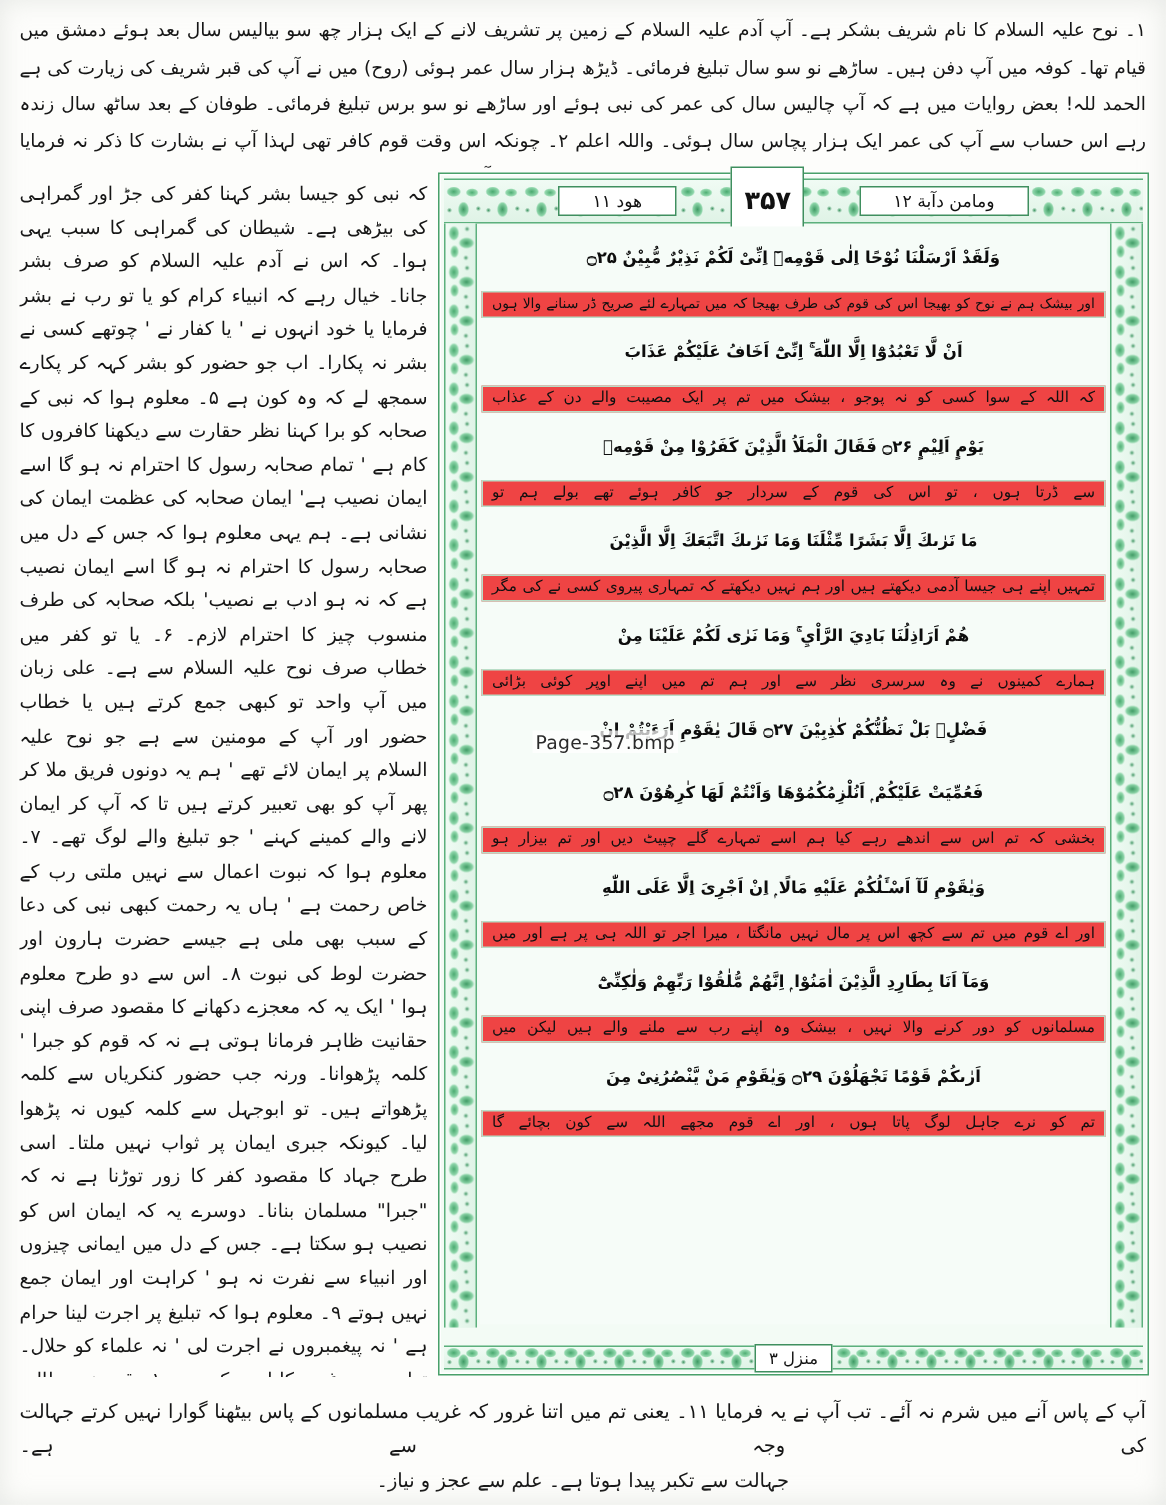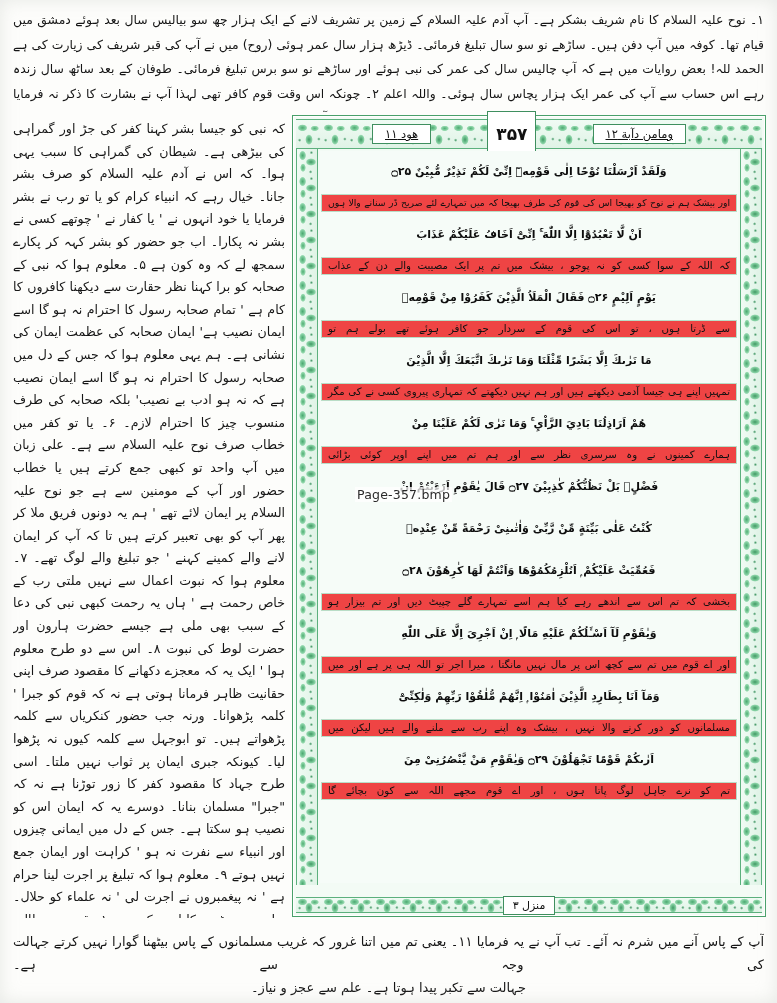--- a/index.html
+++ b/index.html
@@ -117,24 +117,23 @@
     border-left:1px solid #5cb07d;border-right:1px solid #5cb07d;
     box-sizing:border-box;
   }
 
   .hdr-cell{
     background:#ffffff;
     border:1px solid #3f8f5f;
     font-size:11.5px;
     color:#111;
     direction:rtl;
-    padding:1px 12px;
+    padding:1px 22px;
     line-height:16px;
     white-space:nowrap;
-    text-decoration:underline;
   }
   #surah-label{margin-left:76px;}
   #juz-label{margin-right:76px;}
   #page-number{
     background:#ffffff;border:1px solid #3f8f5f;
     font-size:17px;font-weight:bold;color:#111;
     padding:12px 8px;line-height:20px;direction:rtl;
   }
   #manzil-label{
     background:#ffffff;border:1px solid #3f8f5f;
@@ -230,21 +229,20 @@
         <div class="tr-line" style="font-size: 9.3px;">اور بیشک ہم نے نوح کو بھیجا اس کی قوم کی طرف بھیجا کہ میں تمہارے لئے صریح ڈر سنانے والا ہوں</div>
         <div class="ayah-line" style="font-size: 11px;">اَنْ لَّا تَعْبُدُوْٓا اِلَّا اللّٰهَ ۚ اِنِّىْٓ اَخَافُ عَلَيْكُمْ عَذَابَ</div>
         <div class="tr-line">کہ اللہ کے سوا کسی کو نہ پوجو ، بیشک میں تم پر ایک مصیبت والے دن کے عذاب</div>
         <div class="ayah-line" style="font-size: 11px;">يَوْمٍ اَلِيْمٍ ۝۲۶ فَقَالَ الْمَلَاُ الَّذِيْنَ كَفَرُوْا مِنْ قَوْمِهٖ</div>
         <div class="tr-line">سے ڈرتا ہوں ، تو اس کی قوم کے سردار جو کافر ہوئے تھے بولے ہم تو</div>
         <div class="ayah-line" style="font-size: 11px;">مَا نَرٰىكَ اِلَّا بَشَرًا مِّثْلَنَا وَمَا نَرٰىكَ اتَّبَعَكَ اِلَّا الَّذِيْنَ</div>
         <div class="tr-line">تمہیں اپنے ہی جیسا آدمی دیکھتے ہیں اور ہم نہیں دیکھتے کہ تمہاری پیروی کسی نے کی مگر</div>
         <div class="ayah-line" style="font-size: 11px;">هُمْ اَرَاذِلُنَا بَادِيَ الرَّاْيِ ۚ وَمَا نَرٰى لَكُمْ عَلَيْنَا مِنْ</div>
         <div class="tr-line">ہمارے کمینوں نے وہ سرسری نظر سے اور ہم تم میں اپنے اوپر کوئی بڑائی</div>
         <div class="ayah-line" style="font-size: 11px;">فَضْلٍۢ بَلْ نَظُنُّكُمْ كٰذِبِيْنَ ۝۲۷ قَالَ يٰقَوْمِ اَرَءَيْتُمْ اِنْ</div>
-        <div class="ayah-line" style="font-size: 11px;">كُنْتُ عَلٰى بَيِّنَةٍ مِّنْ رَّبِّىْ وَاٰتٰىنِىْ رَحْمَةً مِّنْ عِنْدِهٖ</div>
         <div class="ayah-line" style="font-size: 11px;">فَعُمِّيَتْ عَلَيْكُمْ ۭ اَنُلْزِمُكُمُوْهَا وَاَنْتُمْ لَهَا كٰرِهُوْنَ ۝۲۸</div>
         <div class="tr-line">بخشی کہ تم اس سے اندھے رہے کیا ہم اسے تمہارے گلے چپیٹ دیں اور تم بیزار ہو</div>
         <div class="ayah-line" style="font-size: 11px;">وَيٰقَوْمِ لَآ اَسْـَٔلُكُمْ عَلَيْهِ مَالًا ۭ اِنْ اَجْرِىَ اِلَّا عَلَى اللّٰهِ</div>
         <div class="tr-line">اور اے قوم میں تم سے کچھ اس پر مال نہیں مانگتا ، میرا اجر تو اللہ ہی پر ہے اور میں</div>
         <div class="ayah-line" style="font-size: 11px;">وَمَآ اَنَا بِطَارِدِ الَّذِيْنَ اٰمَنُوْا ۭ اِنَّهُمْ مُّلٰقُوْا رَبِّهِمْ وَلٰكِنِّىْٓ</div>
         <div class="tr-line">مسلمانوں کو دور کرنے والا نہیں ، بیشک وہ اپنے رب سے ملنے والے ہیں لیکن میں</div>
         <div class="ayah-line" style="font-size: 11px;">اَرٰىكُمْ قَوْمًا تَجْهَلُوْنَ ۝۲۹ وَيٰقَوْمِ مَنْ يَّنْصُرُنِىْ مِنَ</div>
         <div class="tr-line">تم کو نرے جاہل لوگ پاتا ہوں ، اور اے قوم مجھے اللہ سے کون بچائے گا</div>
       </div>
 

